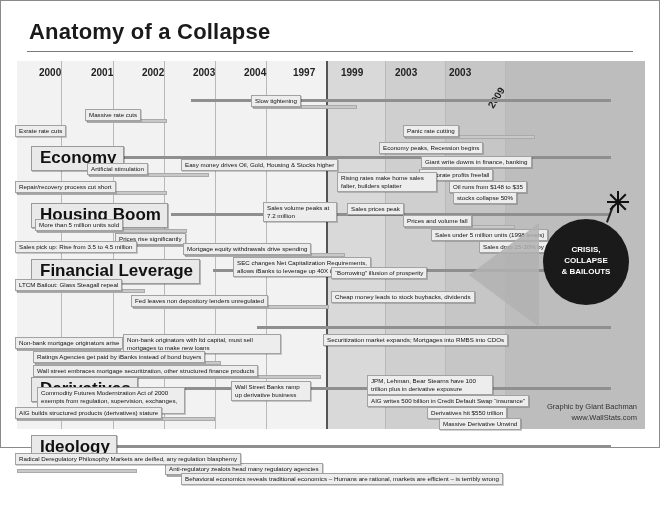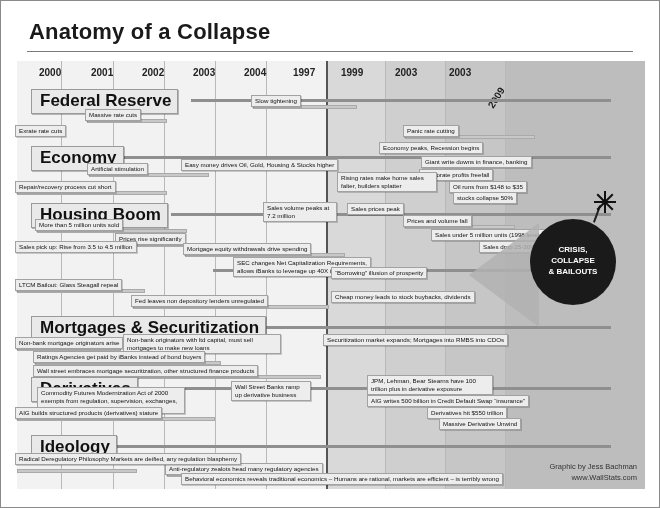--- a/index.html
+++ b/index.html
@@ -4,21 +4,21 @@
 <style>
   html,body{margin:0;padding:0;}
   body{
     width:660px;height:508px;
     background:#ffffff;
     font-family:"Liberation Sans", sans-serif;
     overflow:hidden;
   }
   #stage{
     position:relative;
-    width:660px;height:508px;
+    width:660px;height:448px;
     background:#ffffff;
     box-sizing:border-box;
     border:1px solid #8a8a8a;
   }
   
   .band{position:absolute;top:60px;bottom:18px;}
   .band.b1{left:16px;width:310px;background:#f2f2f2;}
   .band.b2{left:326px;width:58px;background:#d9d9d9;}
   .band.b3{left:384px;width:60px;background:#cfcfcf;}
   .band.b4{left:444px;width:60px;background:#c6c6c6;}
@@ -66,21 +66,21 @@
     background:#ededed;
     border:1px solid #a2a2a2;
     padding:1px 3px;
     white-space:nowrap;
     box-shadow:1px 1px 0 rgba(0,0,0,.18);
   }
   .ev.w2{white-space:normal;}
   .bar{position:absolute;height:4px;background:#c8c8c8;border:1px solid #aaa;box-sizing:border-box;}
 
   
-  .bombwrap{position:absolute;right:19px;top:186px;width:130px;height:130px;}
+  .bombwrap{position:absolute;right:6px;top:186px;width:130px;height:130px;}
   .bomb{
     position:absolute;left:20px;top:32px;width:86px;height:86px;border-radius:50%;
     background:#1a1a1a;
   }
   .bombtxt{
     position:absolute;left:26px;top:58px;width:74px;text-align:center;
     color:#fff;font-size:8px;font-weight:bold;line-height:1.35;
   }
   .fuse{
     position:absolute;left:86px;top:18px;width:2px;height:18px;background:#222;
@@ -129,21 +129,20 @@
   <div class="year" style="left:141px">2002</div>
   <div class="year" style="left:192px">2003</div>
   <div class="year" style="left:243px">2004</div>
   <div class="year" style="left:292px">1997</div>
   <div class="year" style="left:340px">1999</div>
   <div class="year" style="left:394px">2003</div>
   <div class="year" style="left:448px">2003</div>
   <div class="year rot" style="left:494px">2009</div>
 
   <div class="sectline" style="left:190px;top:98px;width:420px"></div>
-  <div class="sect" style="left:30px;top:88px">Federal Reserve</div>
   <div class="bar" style="left:86px;top:118px;width:80px"></div>
   <div class="ev" style="left:84px;top:108px">Massive rate cuts</div>
   <div class="bar" style="left:252px;top:104px;width:104px"></div>
   <div class="ev" style="left:250px;top:94px">Slow tightening</div>
   <div class="ev" style="left:14px;top:124px">Exrate rate cuts</div>
   <div class="bar" style="left:404px;top:134px;width:130px"></div>
   <div class="ev" style="left:402px;top:124px">Panic rate cutting</div>
 
   <div class="sectline" style="left:120px;top:155px;width:490px"></div>
   <div class="sect" style="left:30px;top:145px">Economy</div>
@@ -169,30 +168,30 @@
   <div class="ev" style="left:114px;top:232px">Prices rise significantly</div>
   <div class="bar" style="left:404px;top:224px;width:110px"></div>
   <div class="ev" style="left:402px;top:214px">Prices and volume fall</div>
   <div class="ev" style="left:14px;top:240px">Sales pick up:  Rise from 3.5 to 4.5 million</div>
   <div class="bar" style="left:184px;top:252px;width:160px"></div>
   <div class="ev" style="left:182px;top:242px">Mortgage equity withdrawals drive spending</div>
   <div class="ev" style="left:430px;top:228px">Sales under 5 million units (1998 levels)</div>
   <div class="ev" style="left:478px;top:240px">Sales drop 25-30% by Q1</div>
 
   <div class="sectline" style="left:212px;top:268px;width:398px"></div>
+  <div class="sect" style="left:30px;top:258px">Financial Leverage</div>
   <div class="ev w2" style="left:232px;top:256px;width:130px">SEC changes Net Capitalization Requirements, allows iBanks to leverage up 40X (was 12X)</div>
   <div class="ev" style="left:330px;top:266px">“Borrowing” illusion of prosperity</div>
   <div class="bar" style="left:16px;top:288px;width:128px"></div>
   <div class="ev" style="left:14px;top:278px">LTCM Bailout: Glass Steagall repeal</div>
   <div class="bar" style="left:132px;top:304px;width:196px"></div>
   <div class="ev" style="left:130px;top:294px">Fed leaves non depository lenders unregulated</div>
   <div class="ev" style="left:330px;top:290px">Cheap money leads to stock buybacks, dividends</div>
 
   <div class="sectline" style="left:256px;top:325px;width:354px"></div>
-  <div class="sect" style="left:30px;top:315px">Mortgages &amp; Securitization</div>
   <div class="bar" style="left:16px;top:346px;width:104px"></div>
   <div class="ev" style="left:14px;top:336px">Non-bank mortgage originators arise</div>
   <div class="ev w2" style="left:122px;top:333px;width:150px">Non-bank originators with ltd capital, must sell mortgages to make new loans</div>
   <div class="ev" style="left:322px;top:333px">Securitization market expands; Mortgages into RMBS into CDOs</div>
   <div class="bar" style="left:34px;top:360px;width:186px"></div>
   <div class="ev" style="left:32px;top:350px">Ratings Agencies get paid by iBanks instead of bond buyers</div>
   <div class="bar" style="left:34px;top:374px;width:286px"></div>
   <div class="ev" style="left:32px;top:364px">Wall street embraces mortgage securitization, other structured finance products</div>
 
   <div class="sectline" style="left:160px;top:386px;width:450px"></div>
@@ -229,17 +228,17 @@
       <i style="transform:rotate(315deg)"></i>
     </div>
     <div class="bombtxt">
       <div>CRISIS,</div>
       <div>COLLAPSE</div>
       <div>&amp; BAILOUTS</div>
     </div>
   </div>
 
   <div class="credit">
-    <div>Graphic by Jess Bachman</div>
+    <div>Graphic by Giant Bachman</div>
     <div>www.WallStats.com</div>
   </div>
 
 </div>
 
 </body></html>

